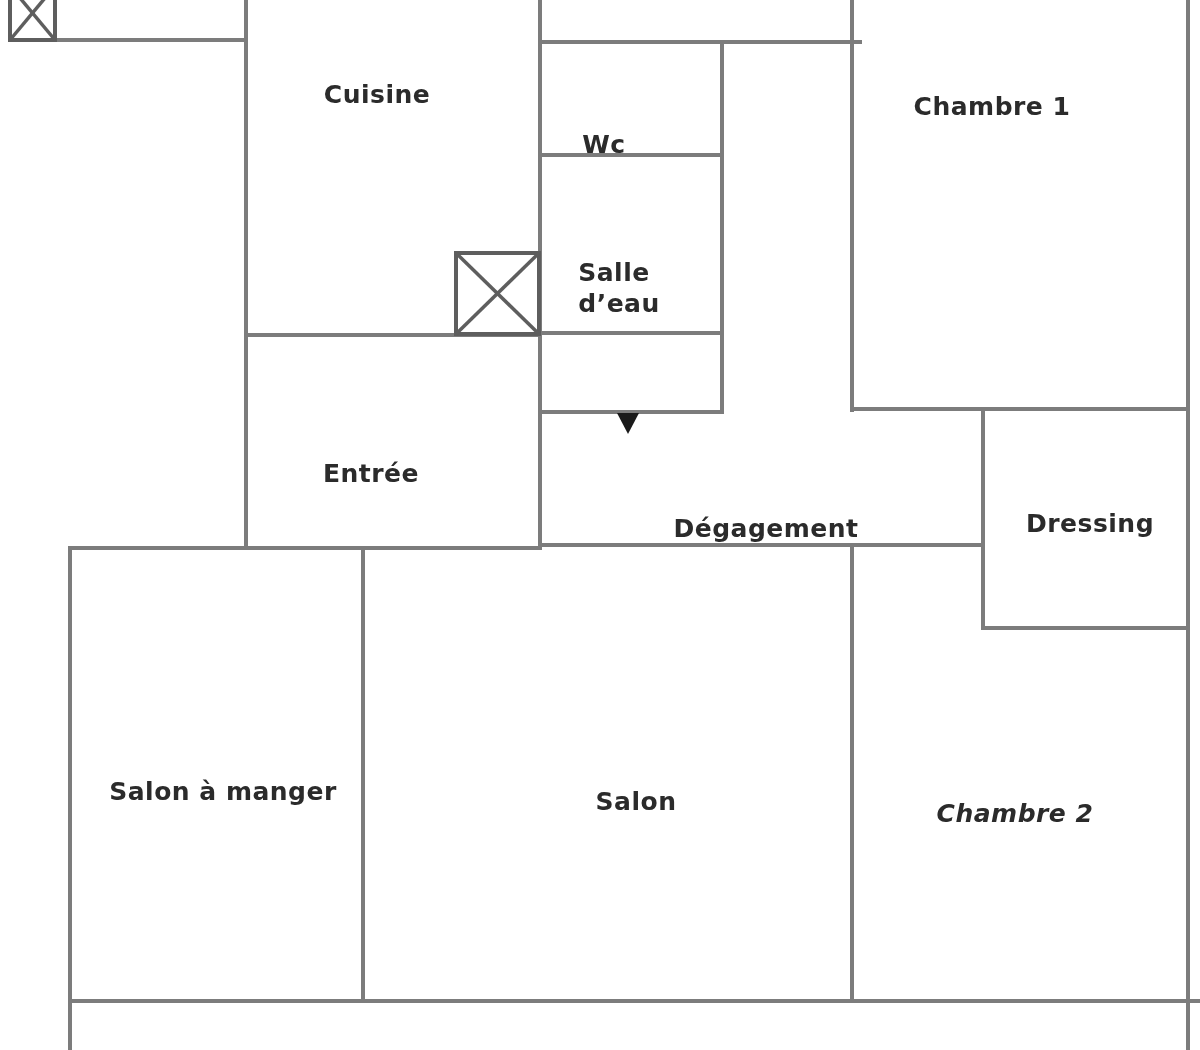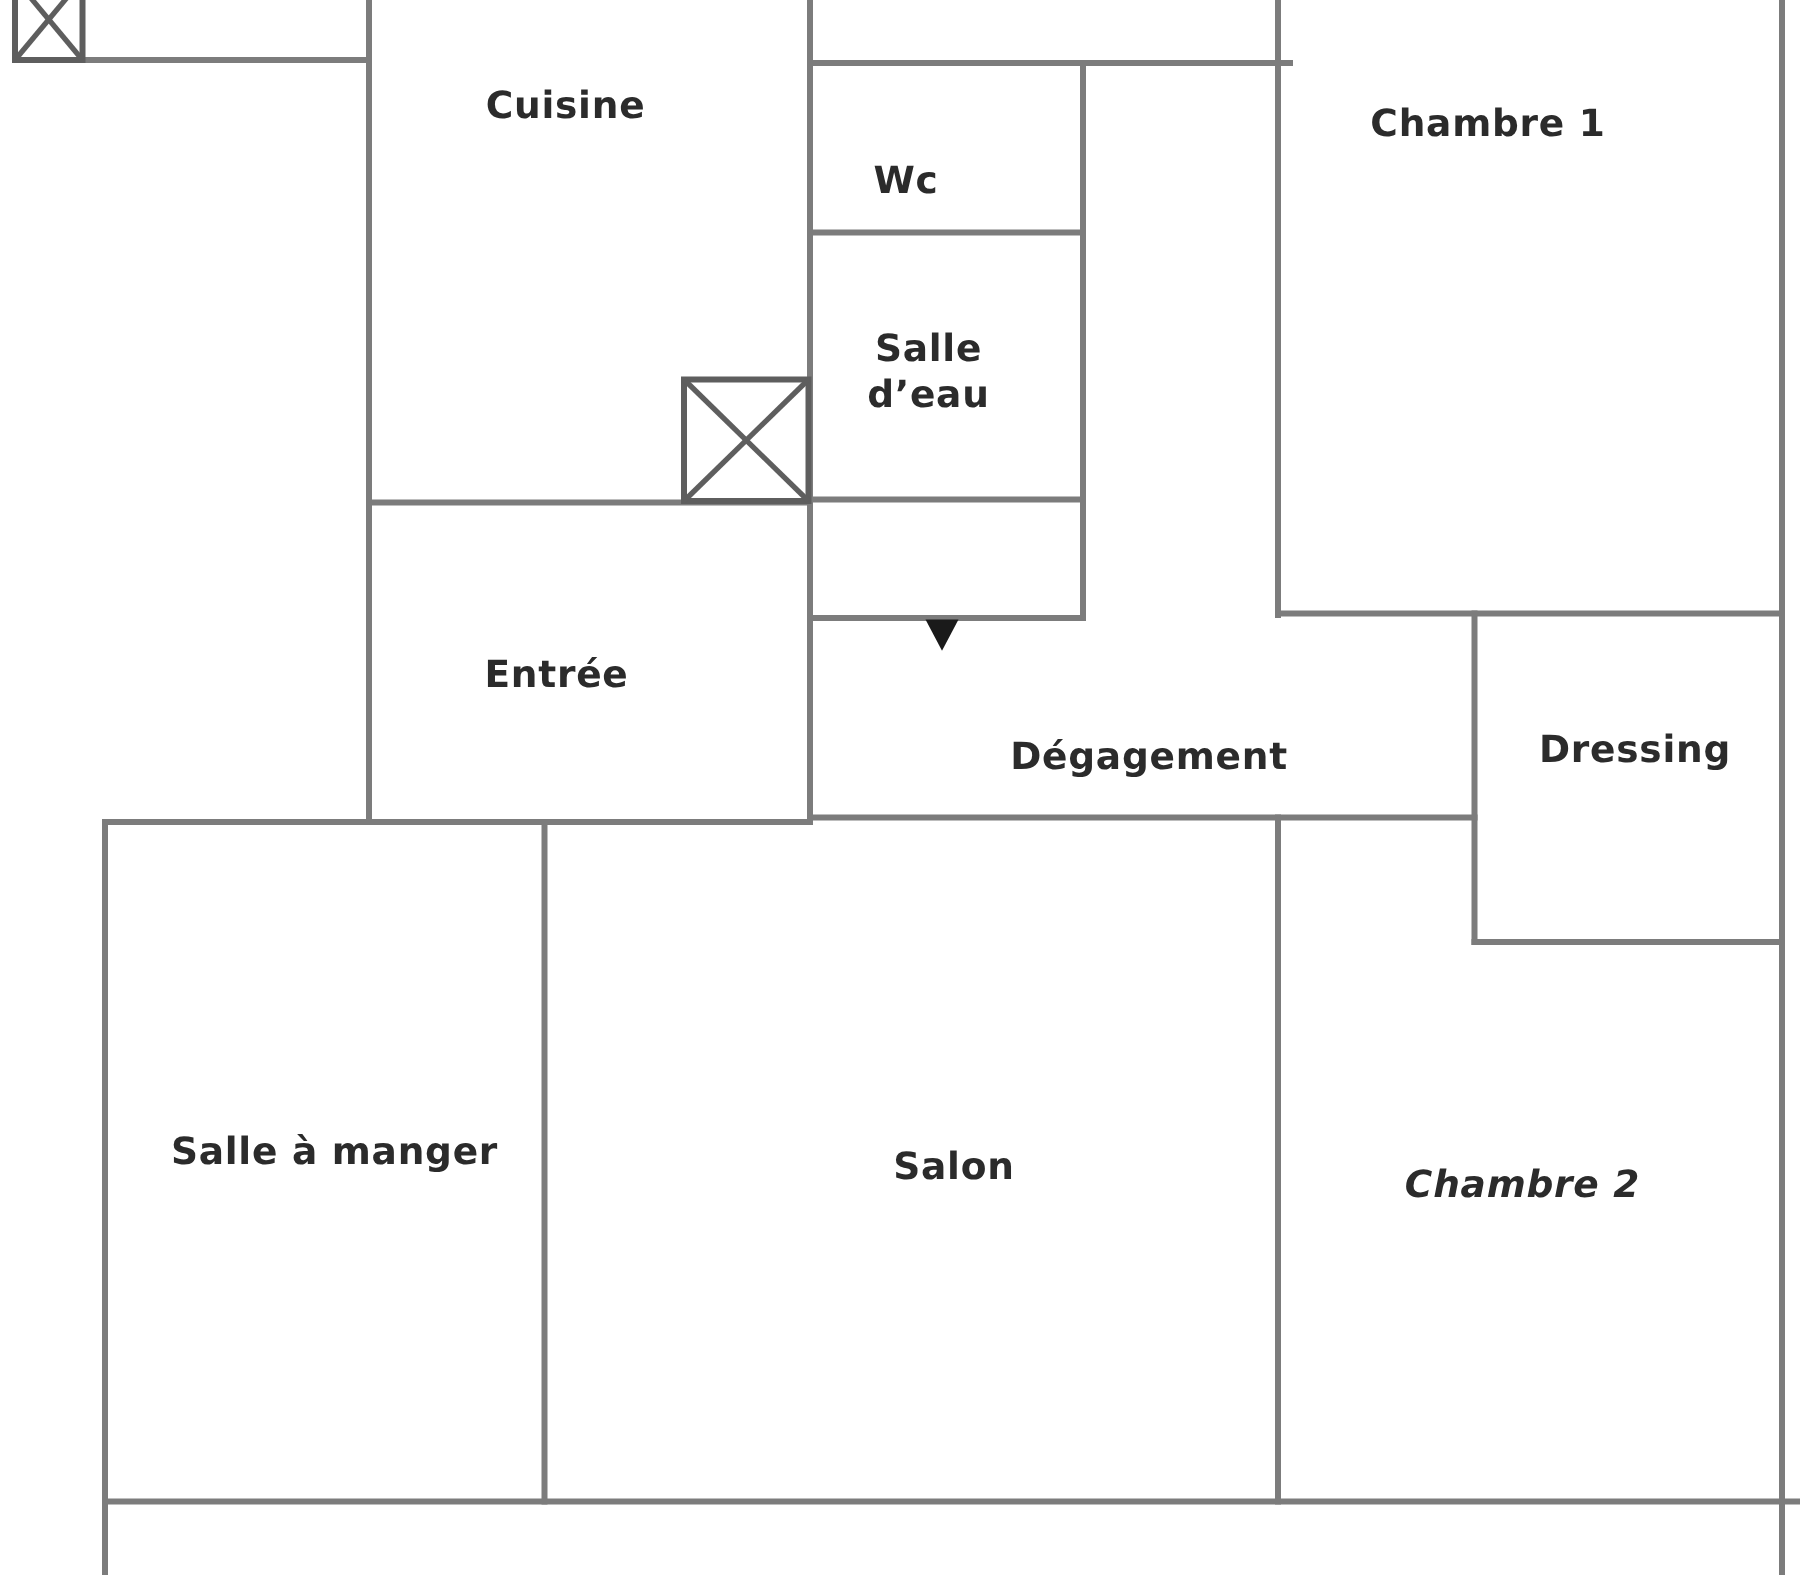--- a/index.html
+++ b/index.html
@@ -24,23 +24,23 @@
   }
   .room-label {
     position: absolute;
     color: #2b2b2b;
     font-family: "DejaVu Sans", sans-serif;
     font-weight: 700;
     font-size: 25px;
     letter-spacing: 0.5px;
     white-space: pre-line;
     line-height: 1.22;
-    text-align: center;
     transform: translate(-50%, -50%);
     user-select: none;
+    margin-top: 24px;
   }
 </style>
 </head>
 <body>
 
 <div id="plan-root">
   <svg id="plan-svg" viewBox="0 0 1200 1050" xmlns="http://www.w3.org/2000/svg">
     <g id="walls-group">
         <line x1="10" y1="40" x2="246" y2="40" stroke="#7c7c7c" stroke-width="4" stroke-linecap="square" id="w-top-left-stub"></line>
         <line x1="246" y1="-10" x2="246" y2="548" stroke="#7c7c7c" stroke-width="4" stroke-linecap="square" id="w-vert-cuisine-left"></line>
@@ -75,23 +75,23 @@
           <line x1="539" y1="253" x2="456" y2="334" stroke="#5e5e5e" stroke-width="3.5"></line>
         </g>
       </g>
     <g id="markers-group">
         <polygon points="617,413 639,413 628,433.9" fill="#1a1a1a" id="door-arrow-degagement"></polygon>
       </g>
   </svg>
   <div id="labels-layer">
       <div class="room-label" style="left: 377px; top: 71px;">Cuisine</div>
       <div class="room-label" style="left: 604px; top: 121px;">Wc</div>
-      <div class="room-label" style="left: 619px; top: 248px;">Salle
+      <div class="room-label" style="left: 619px; top: 264px;">Salle
 d’eau</div>
       <div class="room-label" style="left: 992px; top: 83px;">Chambre 1</div>
       <div class="room-label" style="left: 371px; top: 450px;">Entrée</div>
       <div class="room-label" style="left: 766px; top: 505px;">Dégagement</div>
       <div class="room-label" style="left: 1090px; top: 500px;">Dressing</div>
-      <div class="room-label" style="left: 223px; top: 768px;">Salle à manger</div>
+      <div class="room-label" style="left: 223px; top: 768px;">Salon à manger</div>
       <div class="room-label" style="left: 636px; top: 778px;">Salon</div>
       <div class="room-label" style="left: 1015px; top: 790px; font-style: italic;">Chambre 2</div>
     </div>
 </div>
 
 </body></html>

